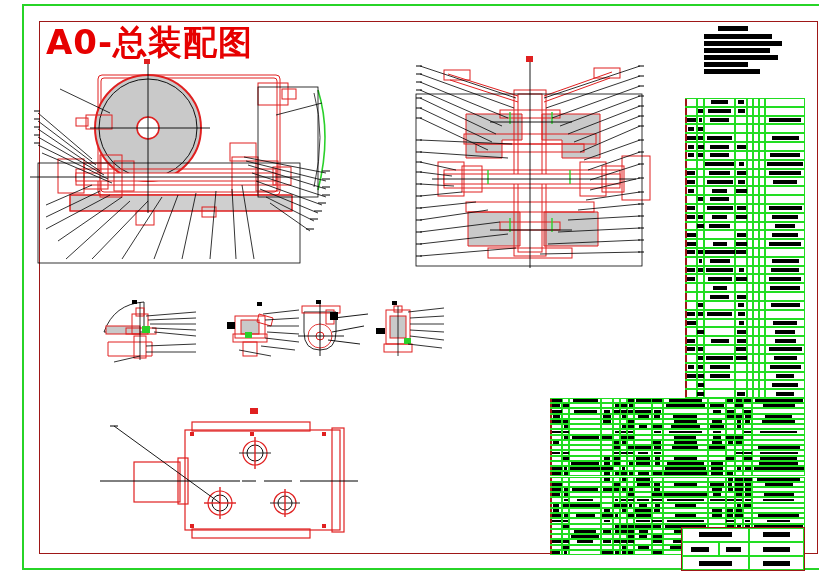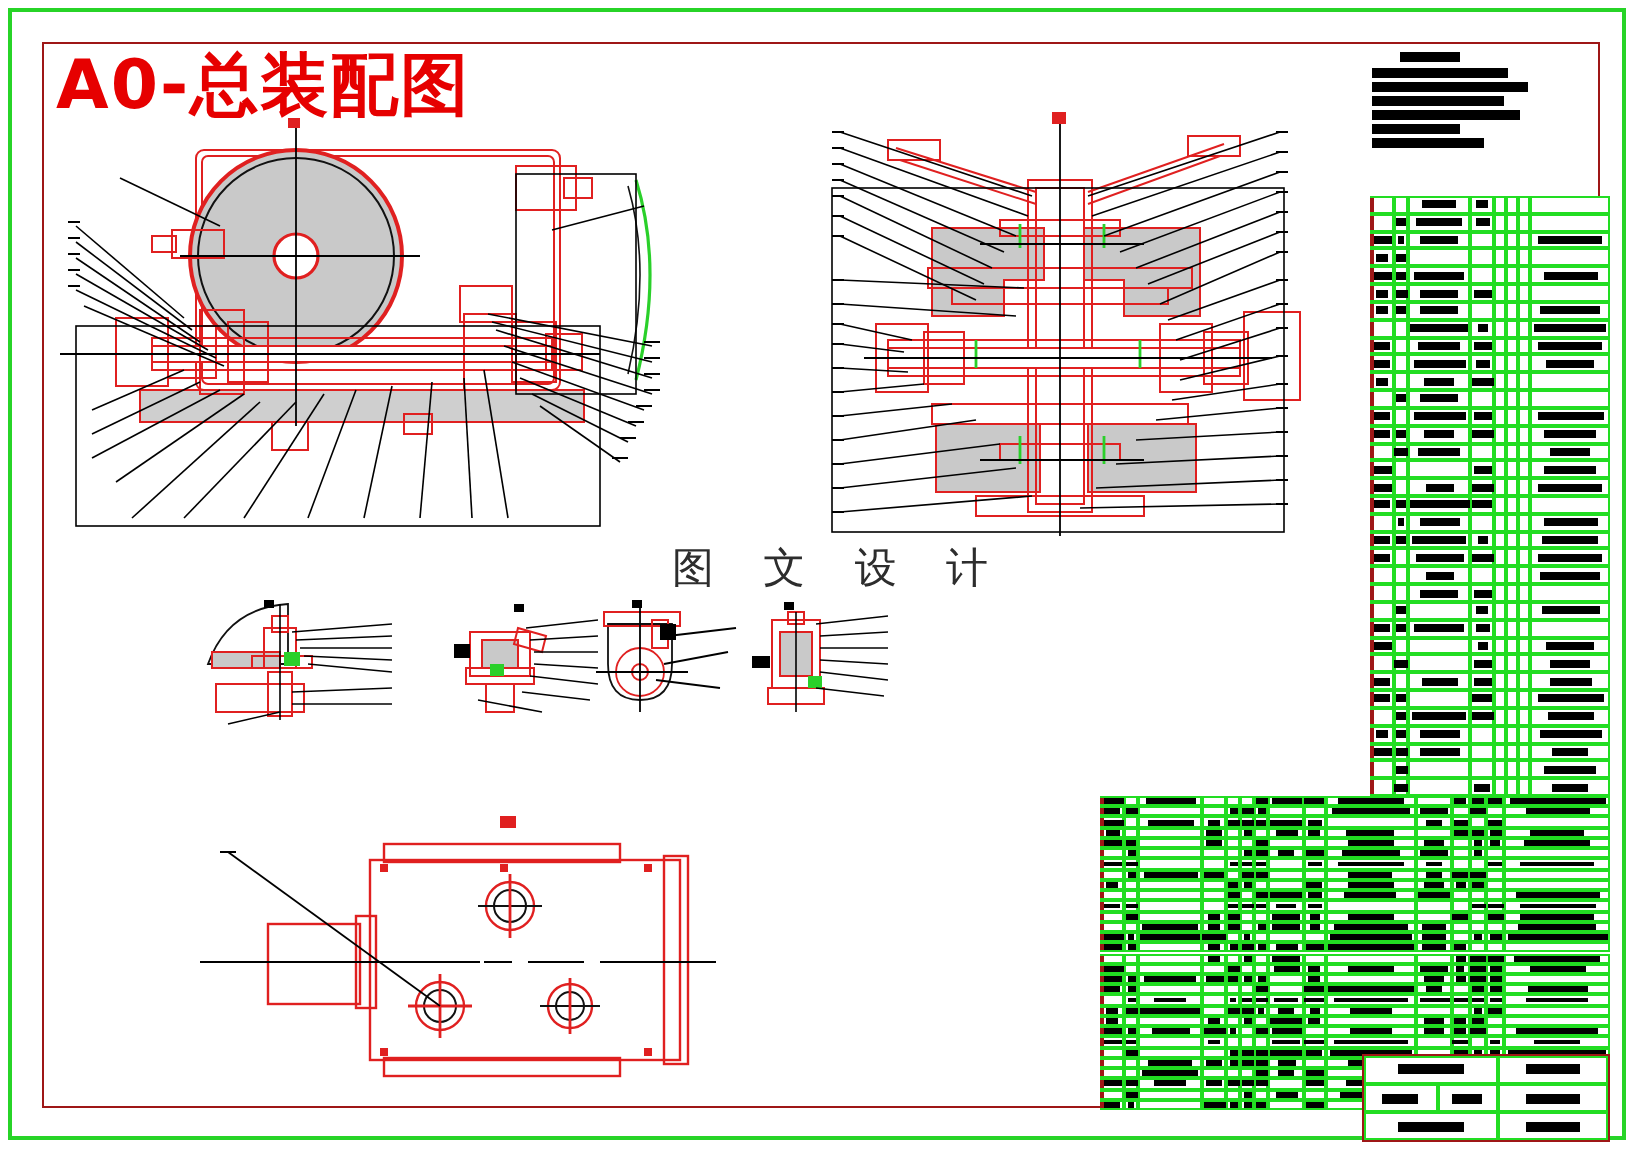--- a/index.html
+++ b/index.html
@@ -1,19 +1,19 @@
 <!DOCTYPE html>
 <html><head>
 <meta charset="utf-8">
 <style>
   html,body{margin:0;padding:0;background:#fff;}
   body{width:819px;height:578px;position:relative;overflow:hidden;
        font-family:"DejaVu Sans","Liberation Sans",sans-serif;}
   #canvas{position:absolute;left:0;top:0;width:819px;height:578px;background:#ffffff;}
-  .abs{position:absolute;}
+  .abs{position:absolute;margin-left:18px;}
 
   
   #green-border{left:4px;top:4px;width:809px;height:566px;border:2px solid #27d427;box-sizing:border-box;}
   #red-frame{left:21px;top:21px;width:779px;height:533px;border:1.5px solid #9e1717;box-sizing:border-box;}
 
   
   #sheet-title{left:28px;top:20px;color:#e60000;font-size:34px;font-weight:bold;letter-spacing:1px;
                font-family:"DejaVu Sans","Liberation Sans",sans-serif;white-space:nowrap;}
   #watermark{left:336px;top:270px;color:#2d2d2d;font-size:21px;letter-spacing:9px;white-space:nowrap;}
 
@@ -35,21 +35,20 @@
 <body>
 
 <div id="canvas">
 
   <div class="abs" id="green-border"></div>
 
   <div class="abs" id="red-frame"></div>
 
   <div class="abs" id="sheet-title">A0-总装配图</div>
 
-  <div class="abs" id="watermark">图 文 设 计</div>
 
   <div class="dwg" style="left:30px;top:55px;">
     <svg width="340" height="230" viewBox="0 0 340 230">
       <g stroke="#e02020" fill="none" stroke-width="1">
 
         <rect x="68" y="20" width="182" height="120" rx="4"></rect>
         <rect x="71" y="23" width="176" height="114" rx="3"></rect>
 
         <circle cx="118" cy="73" r="53" fill="#c9c9c9" stroke="#e02020" stroke-width="2"></circle>
         <circle cx="118" cy="73" r="49" fill="none" stroke="#111" stroke-width="1"></circle>

